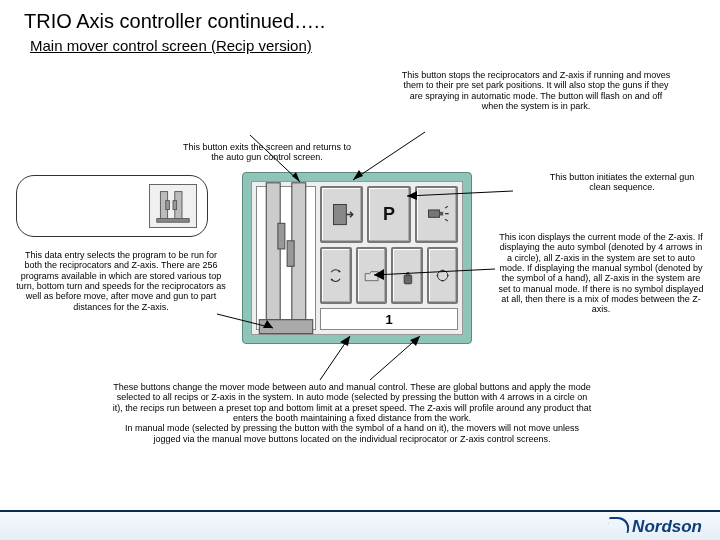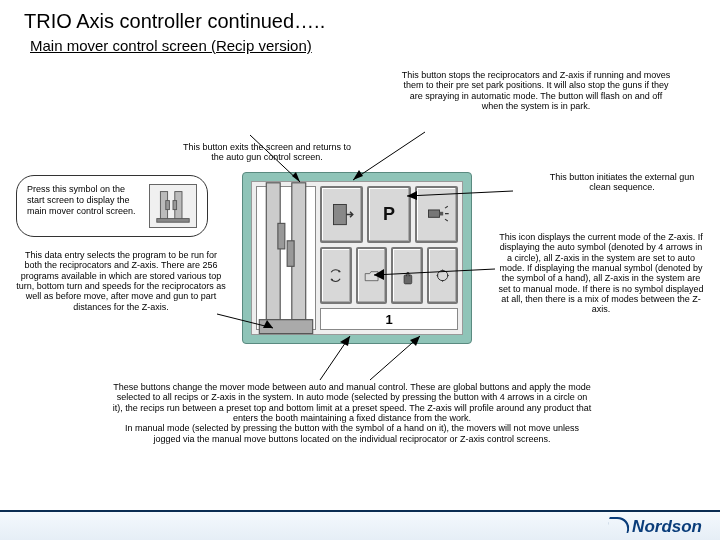--- a/index.html
+++ b/index.html
@@ -92,21 +92,20 @@
 <div class="press-box">
   <div class="pic">
     <svg viewBox="0 0 40 40">
       <rect x="6" y="4" width="8" height="32" fill="#bbb" stroke="#555"></rect>
       <rect x="12" y="14" width="4" height="10" fill="#999" stroke="#555"></rect>
       <rect x="22" y="4" width="8" height="32" fill="#bbb" stroke="#555"></rect>
       <rect x="20" y="14" width="4" height="10" fill="#999" stroke="#555"></rect>
       <rect x="2" y="34" width="36" height="4" fill="#888" stroke="#555"></rect>
     </svg>
   </div>
-  <span>Press this symbol on the start screen to display the main mover control screen.</span>
 </div>
 
 <div class="ann" style="left:16px; top:250px; width:210px;">This data entry selects the program to be run for both the reciprocators and Z-axis. There are 256 programs available in which are stored various top turn, bottom turn and speeds for the reciprocators as well as before move, after move and gun to part distances for the Z-axis.</div>
 
 <div class="ann" style="left:548px; top:172px; width:148px;">This button initiates the external gun clean sequence.</div>
 <div class="ann" style="left:498px; top:232px; width:206px;">This icon displays the current mode of the Z-axis. If displaying the auto symbol (denoted by 4 arrows in a circle), all Z-axis in the system are set to auto mode. If displaying the manual symbol (denoted by the symbol of a hand), all Z-axis in the system are set to manual mode. If there is no symbol displayed at all, then there is a mix of modes between the Z-axis.</div>
 
 <div class="panel">
   <div class="screen">
     <div class="machine">

